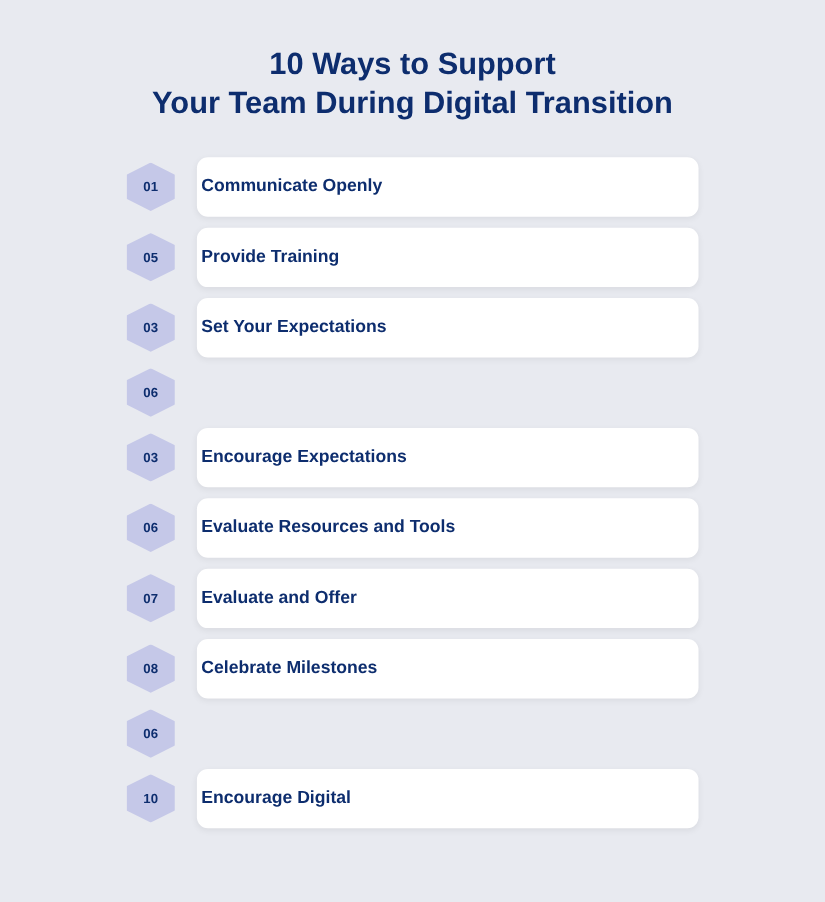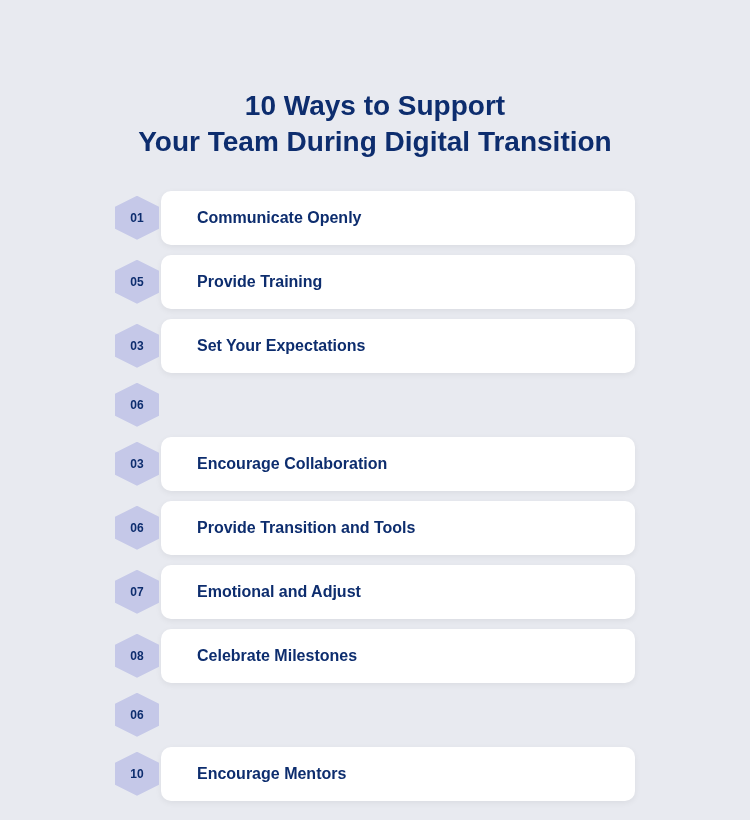--- a/index.html
+++ b/index.html
@@ -15,63 +15,62 @@
       font-family: 'Arial', sans-serif;
       display: flex;
       flex-direction: column;
       align-items: center;
       padding: 40px 20px 30px;
     }
 
     .title-container {
       text-align: center;
       margin-bottom: 30px;
-      margin-top: 48px;
     }
 
     .main-title {
       color: #0d2d6e;
       font-size: 28px;
       font-weight: 800;
       line-height: 1.3;
     }
 
     .list-container {
       width: 100%;
       max-width: 520px;
       display: flex;
       flex-direction: column;
       gap: 10px;
     }
 
     .list-item {
       display: flex;
       align-items: center;
-      gap: 2px;
+      gap: 20px;
     }
 
     .badge {
       width: 44px;
       height: 44px;
       flex-shrink: 0;
       background-color: #c5c8e8;
       clip-path: polygon(50% 0%, 100% 25%, 100% 75%, 50% 100%, 0% 75%, 0% 25%);
       display: flex;
       align-items: center;
       justify-content: center;
       font-size: 12px;
       font-weight: 700;
       color: #0d2d6e;
     }
 
     .item-card {
       flex: 1;
       background: #ffffff;
       border-radius: 10px;
-      padding: 18px 36px;
+      padding: 18px 4px;
       box-shadow: 0 2px 6px rgba(0,0,0,0.06);
     }
 
     .item-label {
       color: #0d2d6e;
       font-size: 16px;
       font-weight: 600;
     }
   </style>
 </head>
@@ -95,34 +94,34 @@
     </div>
     <div class="list-item">
       <div class="badge">03</div>
       <div class="item-card"><span class="item-label">Set Your Expectations</span></div>
     </div>
     <div class="list-item">
       <div class="badge">06</div>
     </div>
     <div class="list-item">
       <div class="badge">03</div>
-      <div class="item-card"><span class="item-label">Encourage Collaboration</span></div>
+      <div class="item-card"><span class="item-label">Encourage Expectations</span></div>
     </div>
     <div class="list-item">
       <div class="badge">06</div>
-      <div class="item-card"><span class="item-label">Provide Transition and Tools</span></div>
+      <div class="item-card"><span class="item-label">Evaluate Resources and Tools</span></div>
     </div>
     <div class="list-item">
       <div class="badge">07</div>
-      <div class="item-card"><span class="item-label">Emotional and Adjust</span></div>
+      <div class="item-card"><span class="item-label">Evaluate and Offer</span></div>
     </div>
     <div class="list-item">
       <div class="badge">08</div>
       <div class="item-card"><span class="item-label">Celebrate Milestones</span></div>
     </div>
     <div class="list-item">
       <div class="badge">06</div>
     </div>
     <div class="list-item">
       <div class="badge">10</div>
-      <div class="item-card"><span class="item-label">Encourage Mentors</span></div>
+      <div class="item-card"><span class="item-label">Encourage Digital</span></div>
     </div>
   </div>
 
 </body></html>

